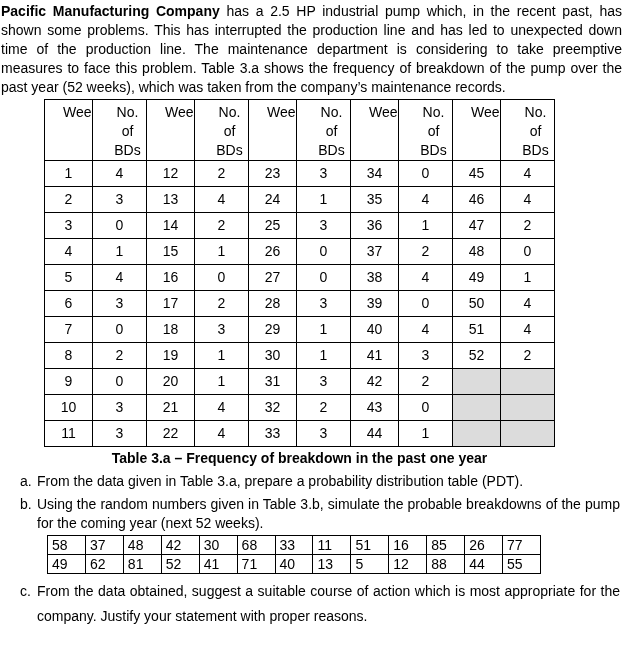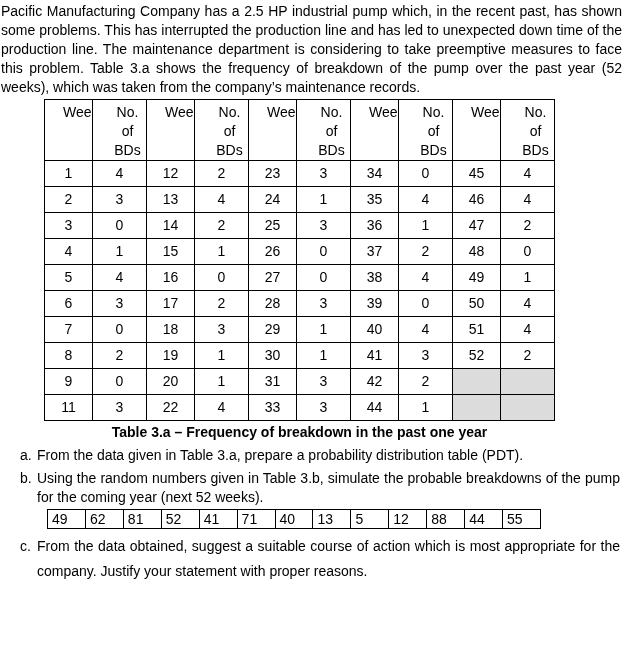--- a/index.html
+++ b/index.html
@@ -8,21 +8,21 @@
     width: 623px; height: 662px; overflow: hidden;
     background: #ffffff; color: #000000;
     font-family: "Liberation Sans", sans-serif;
   }
   .page { padding: 2px 1px 0 1px; width: 623px; }
 
   .intro {
     margin: 0; font-size: 14px; line-height: 19px;
     text-align: justify;
   }
-  .intro .company { font-weight: normal; margin-top: 8px; }
+  .intro .company { font-weight: bold; margin-top: 8px; }
 
   table { border-collapse: collapse; table-layout: fixed; }
 
   .table-a { margin: 2px 0 0 43px; width: 511px; }
   .table-a th, .table-a td {
     border: 1px solid #000; font-size: 14px; font-weight: normal;
     text-align: center; vertical-align: top;
     padding: 3px 2px 0 2px; line-height: 19px; overflow: hidden;
   }
   .table-a thead th { height: 52px; padding-left: 18px; }
@@ -184,20 +184,32 @@
           <td>20</td>
           <td>1</td>
           <td>31</td>
           <td>3</td>
           <td>42</td>
           <td>2</td>
           <td class="shaded"></td>
           <td class="shaded"></td>
         </tr>
         <tr>
+          <td>10</td>
+          <td>3</td>
+          <td>21</td>
+          <td>4</td>
+          <td>32</td>
+          <td>2</td>
+          <td>43</td>
+          <td>0</td>
+          <td class="shaded"></td>
+          <td class="shaded"></td>
+        </tr>
+        <tr>
           <td>11</td>
           <td>3</td>
           <td>22</td>
           <td>4</td>
           <td>33</td>
           <td>3</td>
           <td>44</td>
           <td>1</td>
           <td class="shaded"></td>
           <td class="shaded"></td>
@@ -212,20 +224,35 @@
     <span class="qtext">From the data given in Table 3.a, prepare a probability distribution table (PDT).</span>
   </div>
 
   <div class="q q-b">
     <span class="marker">b.</span>
     <span class="qtext">Using the random numbers given in Table 3.b, simulate the probable breakdowns of the pump for the coming year (next 52 weeks).</span>
   </div>
 
   <table class="table-b">
     <tbody>
+        <tr>
+          <td>58</td>
+          <td>37</td>
+          <td>48</td>
+          <td>42</td>
+          <td>30</td>
+          <td>68</td>
+          <td>33</td>
+          <td>11</td>
+          <td>51</td>
+          <td>16</td>
+          <td>85</td>
+          <td>26</td>
+          <td>77</td>
+        </tr>
         <tr>
           <td>49</td>
           <td>62</td>
           <td>81</td>
           <td>52</td>
           <td>41</td>
           <td>71</td>
           <td>40</td>
           <td>13</td>
           <td>5</td>

